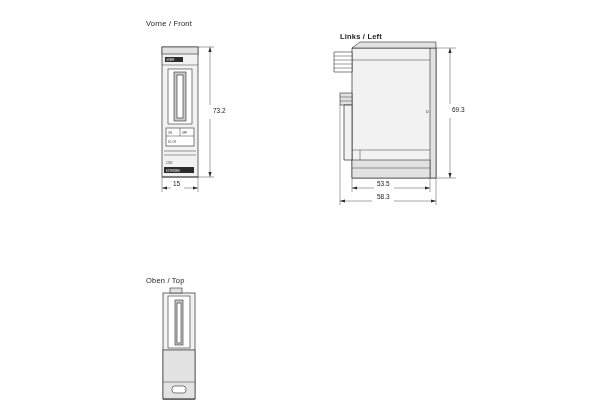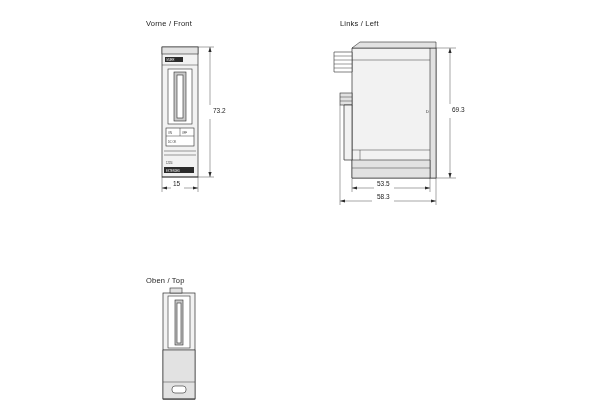--- a/index.html
+++ b/index.html
@@ -70,21 +70,21 @@
     fill: #ffffff;
     font-family: "Liberation Sans", sans-serif;
   }
 </style>
 </head>
 <body>
 
 <div class="stage">
 
   <div class="view-title" style="left:146px; top:19px;">Vorne / Front</div>
-  <div class="view-title" style="left:340px; top:19px;">Links / Left</div>
+  <div class="view-title" style="left:340px; top:32px;font-weight:bold;">Links / Left</div>
   <div class="view-title" style="left:146px; top:276px;">Oben / Top</div>
 
   <svg width="600" height="416">
 
     <rect class="fill-lt" x="162" y="47" width="36" height="130"></rect>
 
     <rect class="fill-md" x="162" y="47" width="36" height="7"></rect>
 
     <rect class="fill-blk" x="165" y="57" width="18" height="5"></rect>
     <text class="micro-w" x="166.5" y="61">MURR</text>

